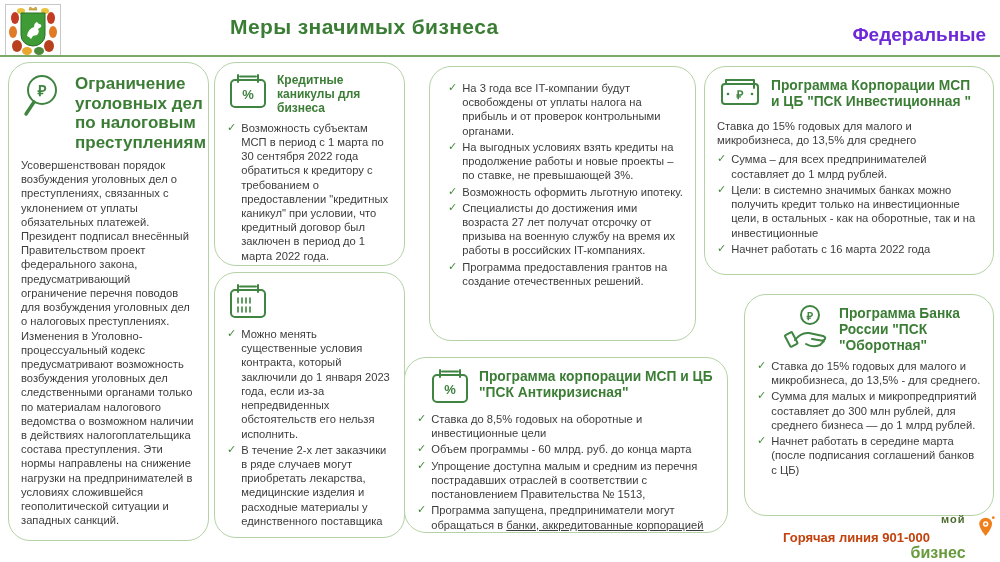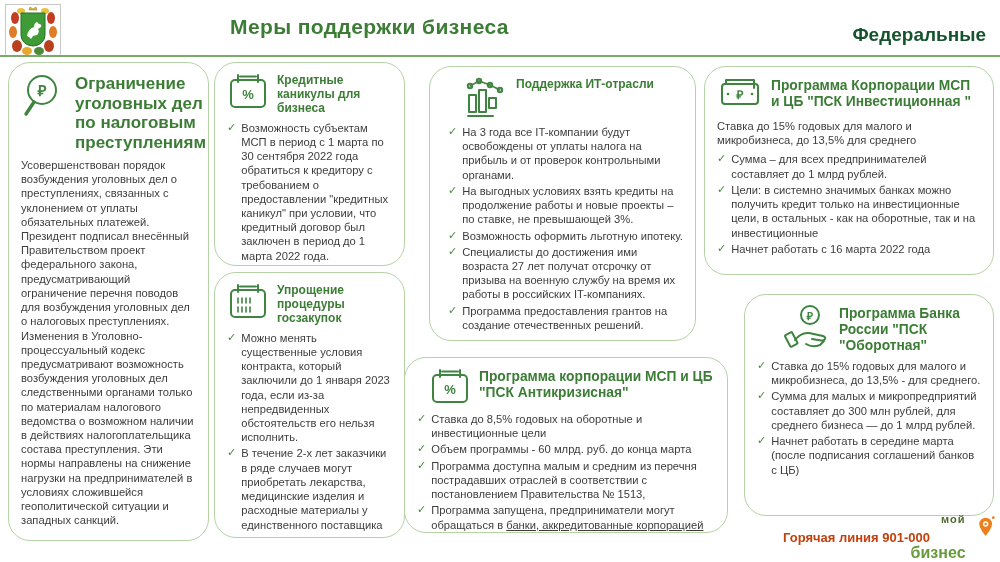--- a/index.html
+++ b/index.html
@@ -7,21 +7,21 @@
     width:1000px;height:562px;position:relative;background:#ffffff;
     font-family:"Liberation Sans",sans-serif;overflow:hidden;
   }
   
   .emblem{position:absolute;left:5px;top:4px;width:56px;height:52px;}
   .page-title{
     position:absolute;left:230px;top:15px;font-size:21px;font-weight:bold;
     color:#3c7d36;letter-spacing:.4px;
   }
   .scope-label{
-    position:absolute;right:14px;top:24px;font-size:19px;font-weight:bold;color:#14532d;
+    position:absolute;right:14px;top:24px;font-size:19px;font-weight:bold;color:#6d28d9;
   }
   .header-rule{position:absolute;left:0;top:55px;width:1000px;height:2px;background:#7aa968;}
 
   
   .card{
     position:absolute;background:#fff;border:1.6px solid #b5d2a6;border-radius:22px;
     box-sizing:border-box;padding:9px 12px;overflow:hidden;
   }
   .card-head{display:flex;align-items:flex-start;gap:8px;}
   .card-head svg{flex:0 0 auto;}
@@ -72,21 +72,21 @@
     <ellipse cx="44" cy="42" rx="5" ry="6" fill="#b8401f"></ellipse>
     <ellipse cx="22" cy="47" rx="5" ry="4" fill="#e8a72e"></ellipse>
     <ellipse cx="34" cy="47" rx="5" ry="4" fill="#4b8a3a"></ellipse>
     <ellipse cx="16" cy="7" rx="4" ry="3" fill="#e8c33b"></ellipse>
     <ellipse cx="40" cy="7" rx="4" ry="3" fill="#e8c33b"></ellipse>
     <path d="M24 6 h8 l-1 -3 -3 2 -3 -2 z" fill="#d9b23a" stroke="#a8842a" stroke-width="0.6"></path>
     <path d="M16 9 h24 v22 a12 11 0 0 1 -12 11 a12 11 0 0 1 -12 -11 z" fill="#3f9b36" stroke="#2c6e28"></path>
     <path d="M22 32 q1 -7 7 -9 q0 -4 3 -5 l2 2 q3 0 2 3 l-3 2 q2 3 -1 6 l-4 1 -2 3 -2 -2 z" fill="#ffffff"></path>
   </svg>
 </div>
-<div class="page-title">Меры поддержки бизнеса</div>
+<div class="page-title">Меры значимых бизнеса</div>
 <div class="scope-label">Федеральные</div>
 <div class="header-rule"></div>
 
 <div class="card" id="card-criminal">
   <div class="card-head">
     <svg width="46" height="48" viewBox="0 0 46 48">
       <circle class="icon-stroke" cx="21" cy="18" r="14"></circle>
       <text x="21" y="23.5" text-anchor="middle" font-size="15" font-weight="bold" fill="#3f8440" font-family="Liberation Sans, sans-serif">₽</text>
       <line class="icon-stroke" x1="13" y1="30" x2="5" y2="42" style="stroke-width:3.4"></line>
     </svg>
@@ -125,53 +125,34 @@
         <line x1="11" y1="16" x2="11" y2="21"></line>
           <line x1="15" y1="16" x2="15" y2="21"></line>
         <line x1="19" y1="16" x2="19" y2="21"></line>
           <line x1="23" y1="16" x2="23" y2="21"></line>
         <line x1="11" y1="25" x2="11" y2="30"></line>
           <line x1="15" y1="25" x2="15" y2="30"></line>
         <line x1="19" y1="25" x2="19" y2="30"></line>
           <line x1="23" y1="25" x2="23" y2="30"></line>
       </g>
     </svg>
-    <div class="card-title">Упрощение процедуры госзакупок</div>
   </div>
   <ul class="bullets">
       <li>
         <span class="chk">✓</span>
         <span>Можно менять существенные условия контракта, который заключили до 1 января 2023 года, если из-за непредвиденных обстоятельств его нельзя исполнить.</span>
       </li>
       <li>
         <span class="chk">✓</span>
         <span>В течение 2-х лет заказчики в ряде случаев могут приобретать лекарства, медицинские изделия и расходные материалы у единственного поставщика</span>
       </li>
     </ul>
 </div>
 
 <div class="card" id="card-it">
-  <div class="card-head">
-    <svg width="48" height="44" viewBox="0 0 48 44">
-      <g class="icon-stroke" style="stroke-width:1.6">
-        <line x1="10" y1="10" x2="19" y2="5"></line>
-          <line x1="19" y1="5" x2="30" y2="9"></line>
-          <line x1="30" y1="9" x2="40" y2="14"></line>
-      </g>
-      <circle class="icon-stroke" cx="10" cy="10" r="2.2"></circle>
-      <circle class="icon-stroke" cx="19" cy="5" r="2.2"></circle>
-      <circle class="icon-stroke" cx="30" cy="9" r="2.2"></circle>
-      <circle class="icon-stroke" cx="40" cy="14" r="2.2"></circle>
-      <rect class="icon-stroke" x="9" y="19" width="7" height="17"></rect>
-      <rect class="icon-stroke" x="19" y="14" width="7" height="22"></rect>
-      <rect class="icon-stroke" x="29" y="22" width="7" height="10"></rect>
-      <line class="icon-stroke" x1="8" y1="40" x2="33" y2="40"></line>
-    </svg>
-    <div class="card-title">Поддержка ИТ-отрасли</div>
-  </div>
   <ul class="bullets">
       <li>
         <span class="chk">✓</span>
         <span>На 3 года все IT-компании будут освобождены от уплаты налога на прибыль и от проверок контрольными органами.</span>
       </li>
       <li>
         <span class="chk">✓</span>
         <span>На выгодных условиях взять кредиты на продолжение работы и новые проекты – по ставке, не превышающей 3%.</span>
       </li>
       <li>
@@ -204,21 +185,21 @@
       <li>
         <span class="chk">✓</span>
         <span>Ставка до 8,5% годовых на оборотные и инвестиционные цели</span>
       </li>
       <li>
         <span class="chk">✓</span>
         <span>Объем программы - 60 млрд. руб. до конца марта</span>
       </li>
       <li>
         <span class="chk">✓</span>
-        <span>Программа доступна малым и средним из перечня пострадавших отраслей в соответствии с постановлением Правительства № 1513,</span>
+        <span>Упрощение доступна малым и средним из перечня пострадавших отраслей в соответствии с постановлением Правительства № 1513,</span>
       </li>
     </ul>
   <div class="li-row">
     <span class="chk">✓</span>
     <span><span>Программа  запущена, предприниматели могут обращаться в </span><span class="u">банки, аккредитованные корпорацией МСП.</span></span>
   </div>
 </div>
 
 <div class="card" id="card-invest">
   <div class="card-head">

